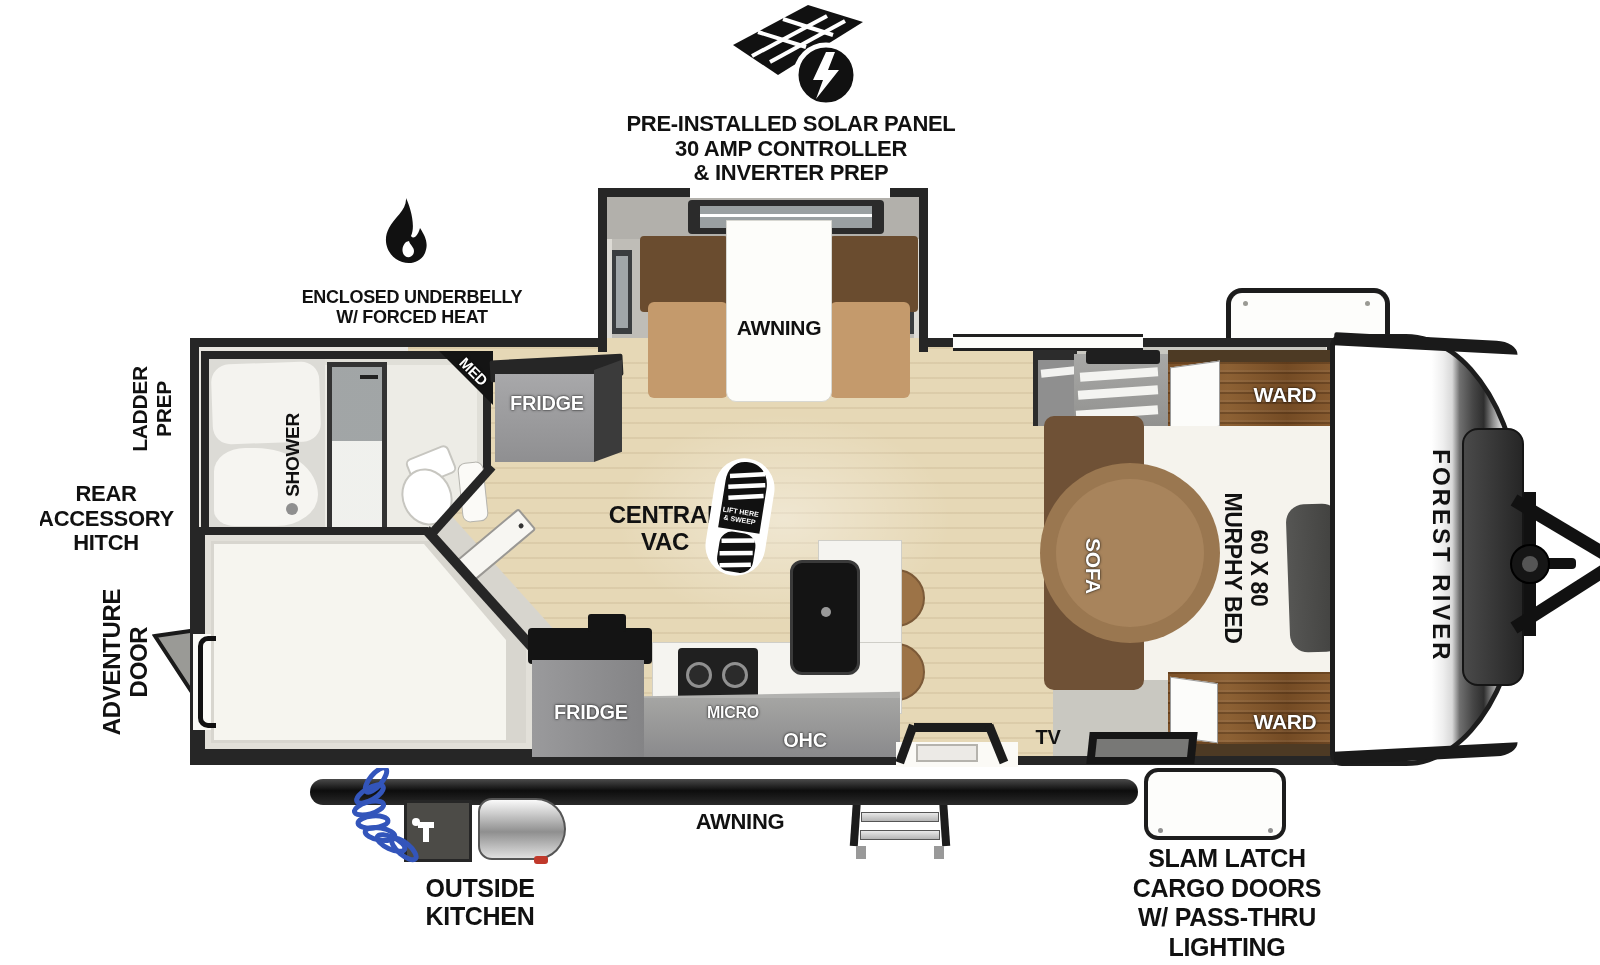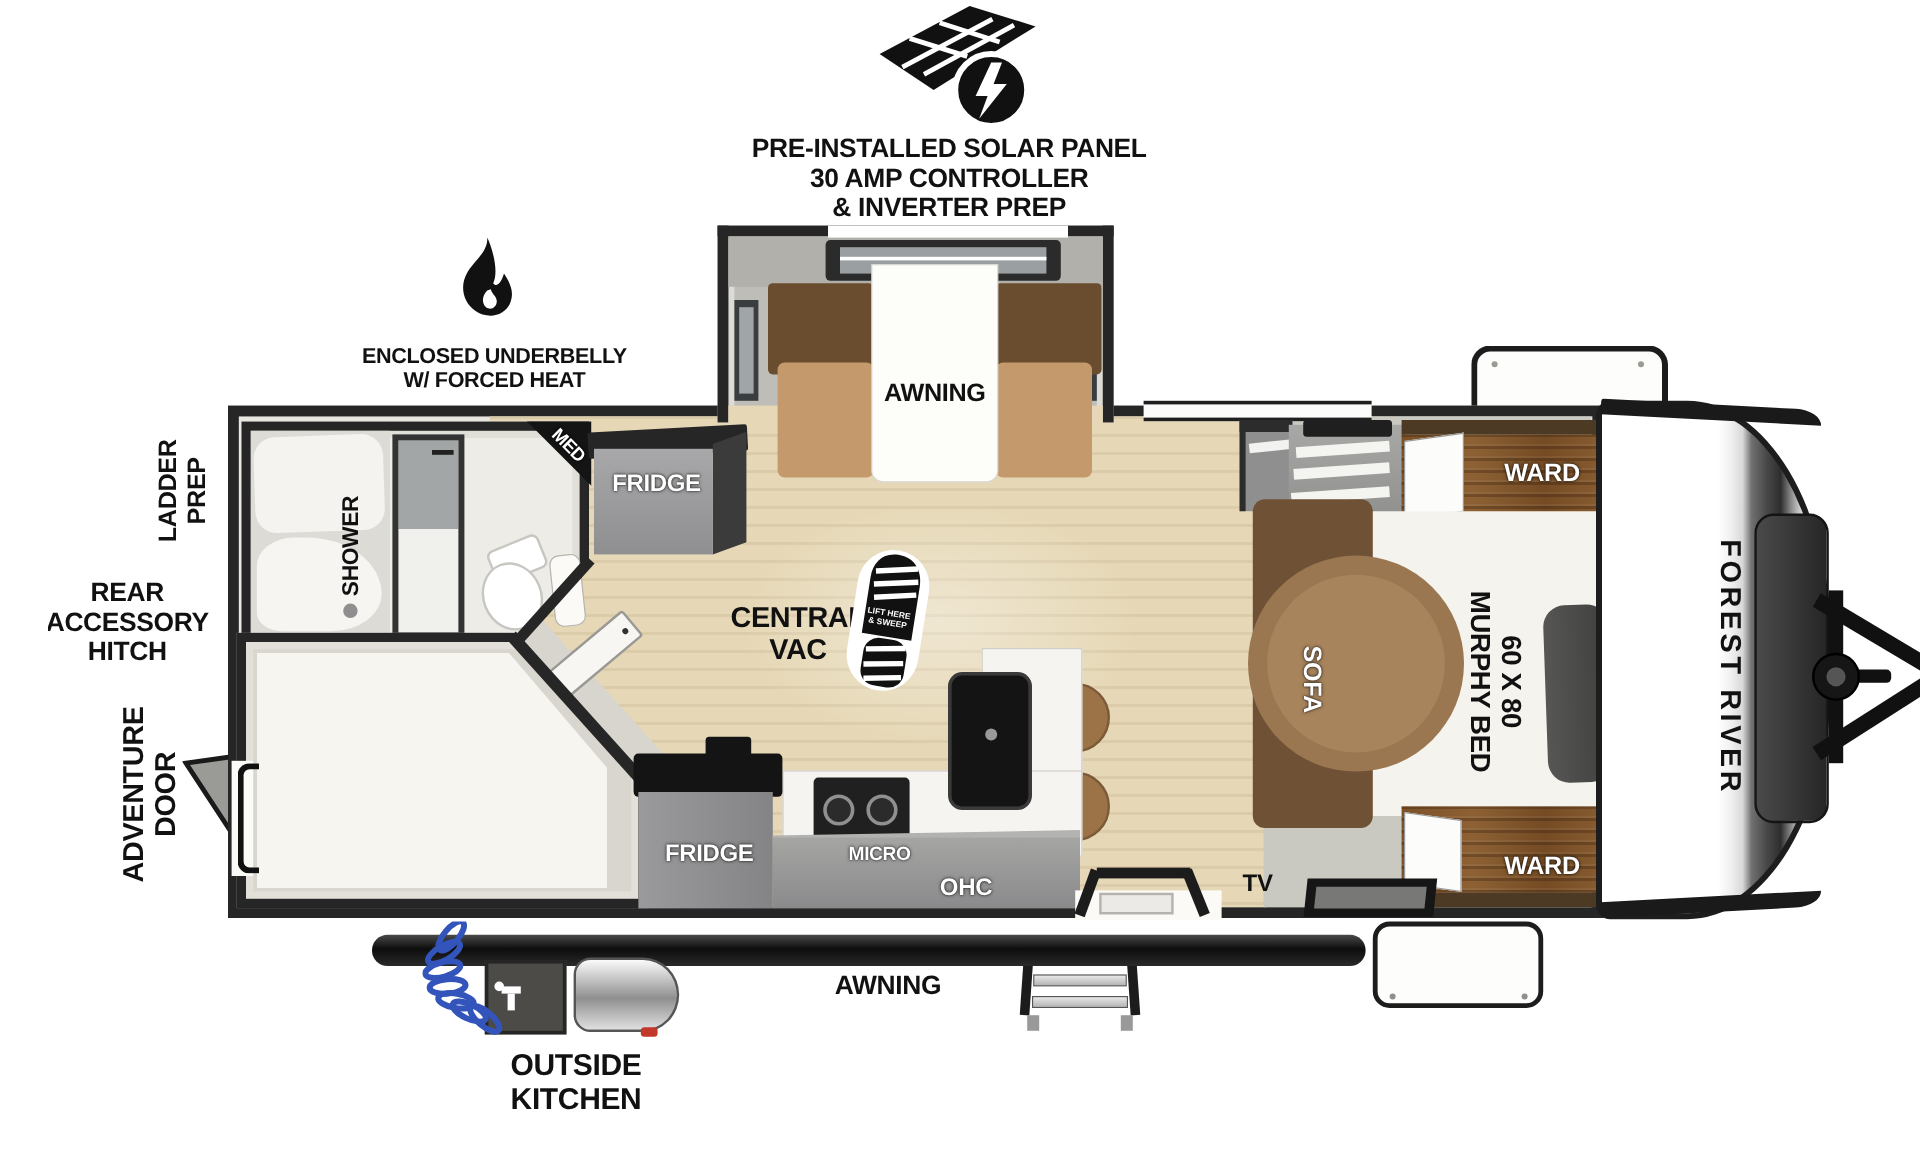--- a/index.html
+++ b/index.html
@@ -268,14 +268,18 @@
     <div class="abs" style="left:11px;top:10px;width:6px;height:14px;background:#fff;"></div>
     <div class="abs" style="left:0;top:0;width:8px;height:8px;border-radius:50%;background:#fff;"></div>
   </div>
   <div class="lbl ctr" style="left:440px;top:902px;font-size:25px;">OUTSIDE
 KITCHEN</div>
 
   <div class="abs" style="left:1104px;top:768px;width:142px;height:72px;background:#fdfdfb;border:4px solid #1d1d1d;border-radius:14px;">
     <div class="abs" style="left:10px;top:56px;width:5px;height:5px;border-radius:50%;background:#8f8f8f;"></div>
     <div class="abs" style="left:120px;top:56px;width:5px;height:5px;border-radius:50%;background:#8f8f8f;"></div>
   </div>
+  <div class="lbl ctr" style="left:1187px;top:903px;width:260px;font-size:25px;line-height:1.18;">SLAM LATCH
+CARGO DOORS
+W/ PASS-THRU
+LIGHTING</div>
 
 </div>
 
 </body></html>

